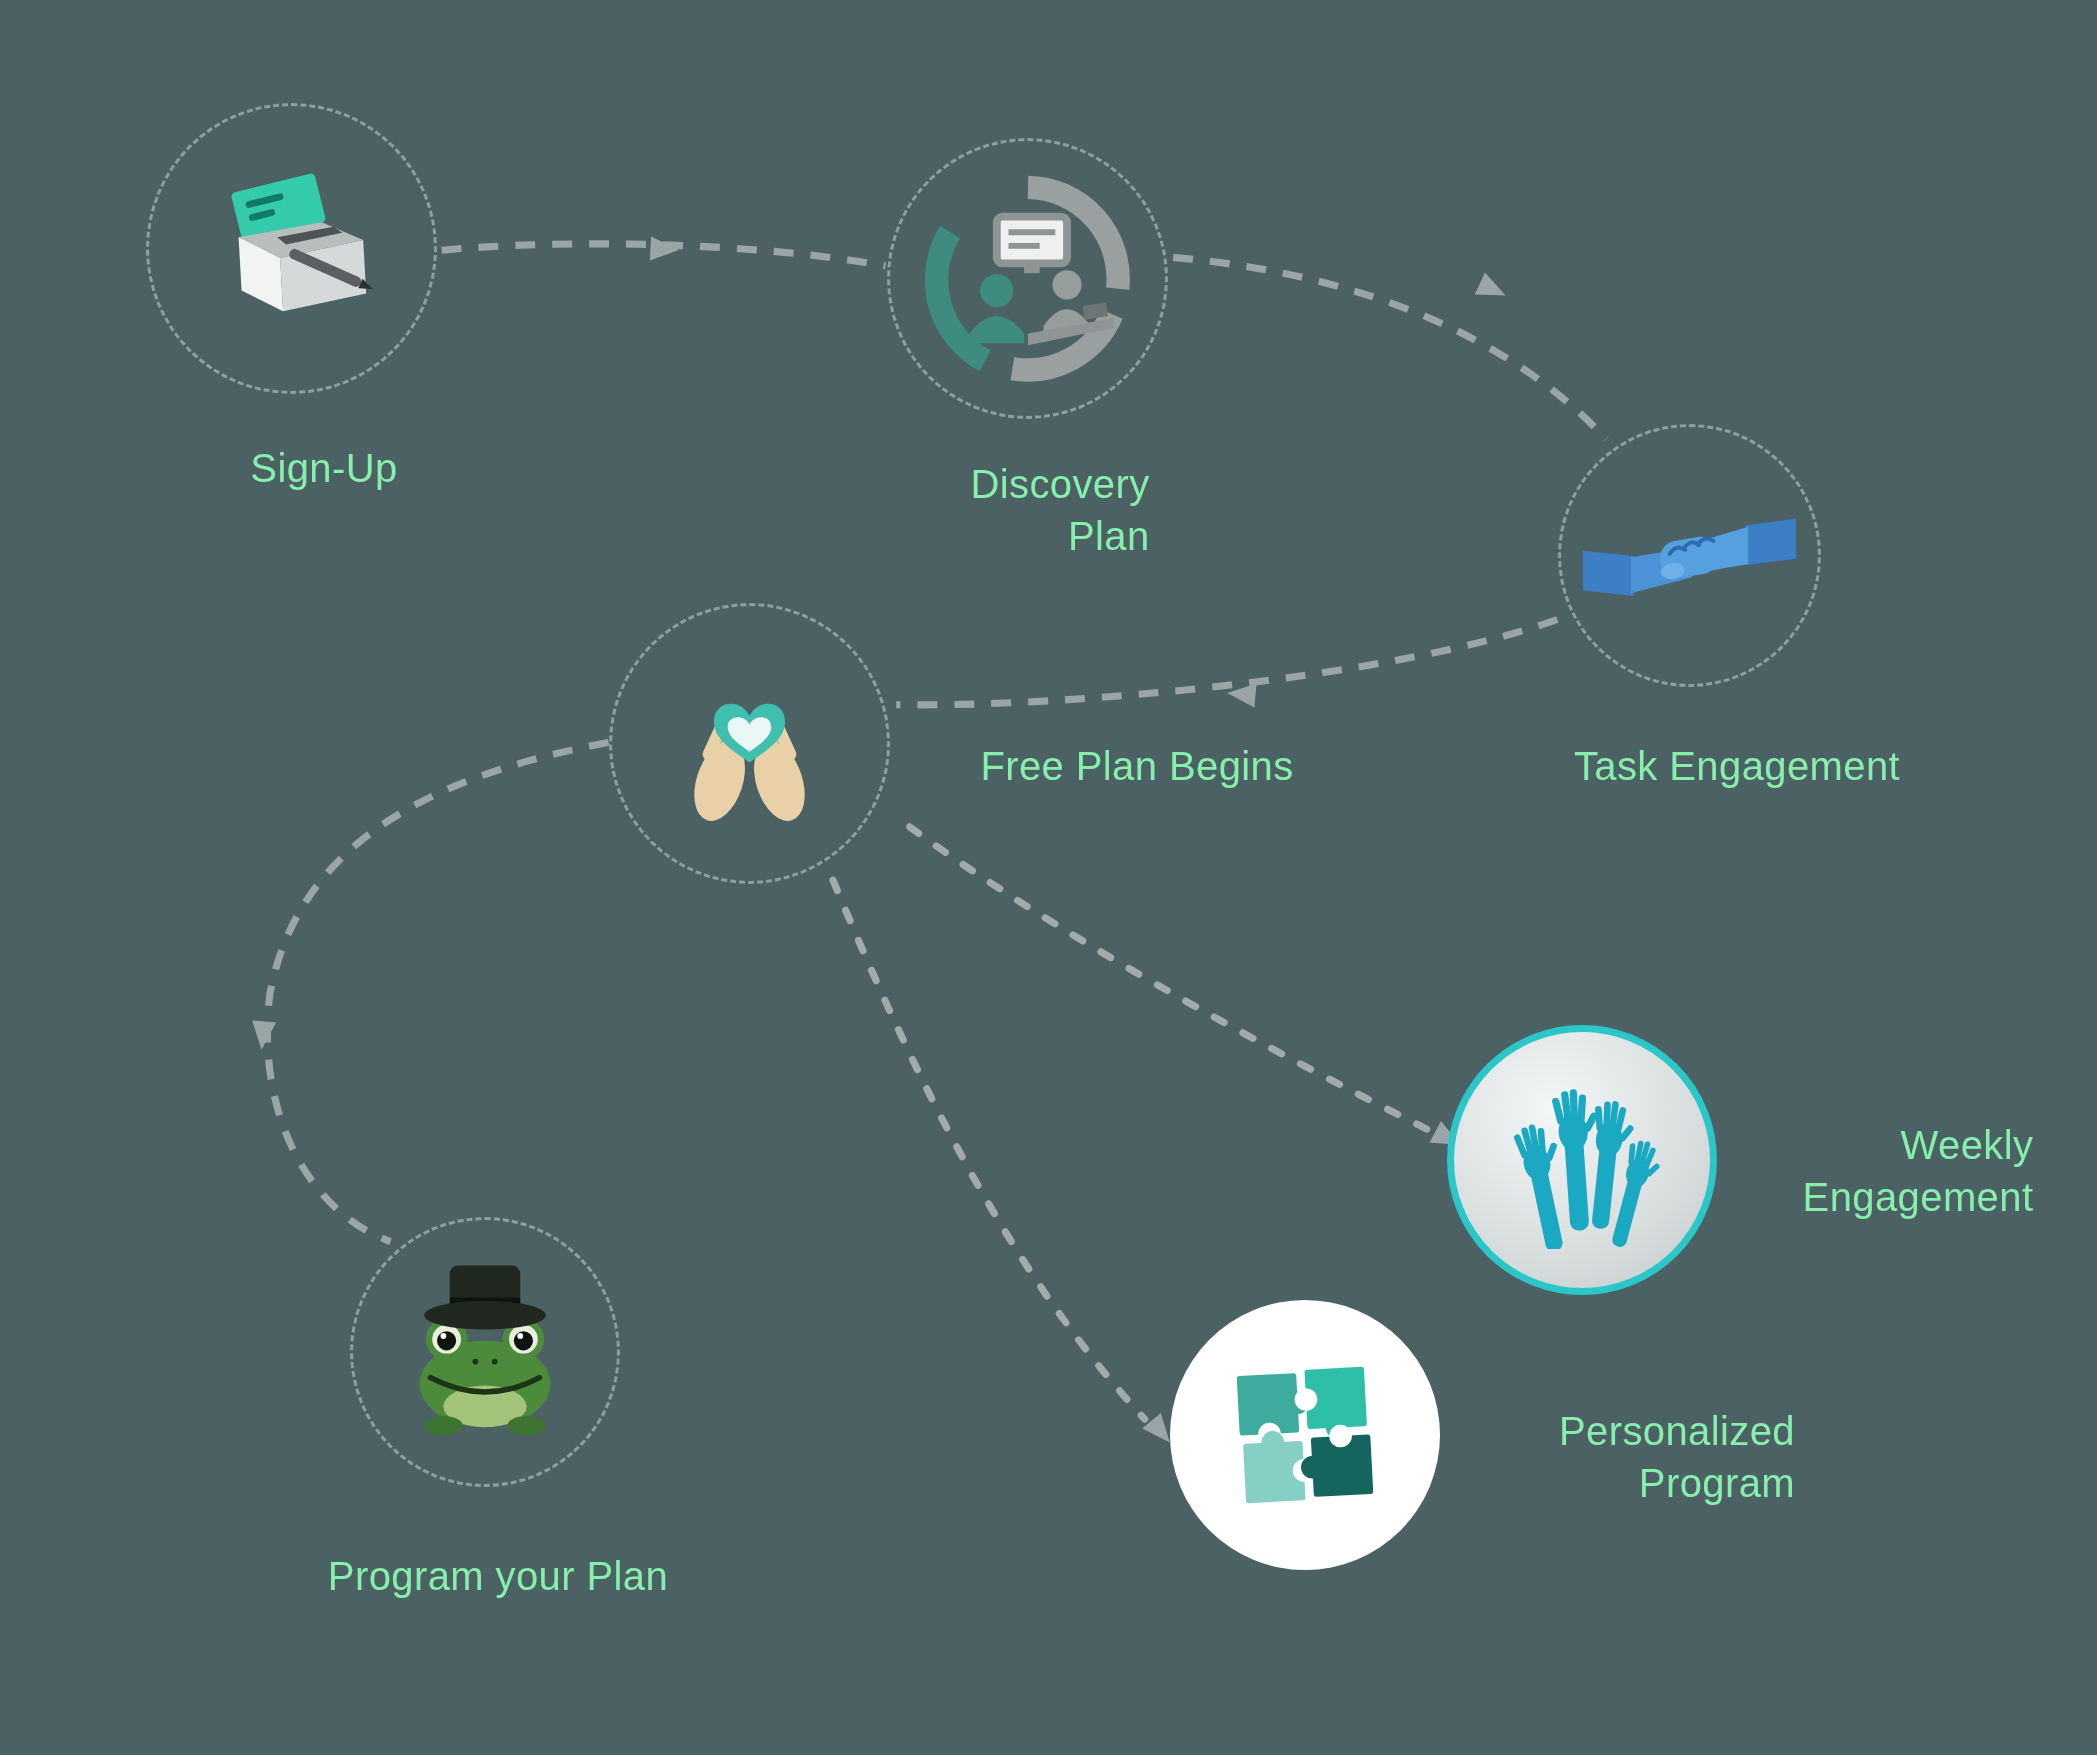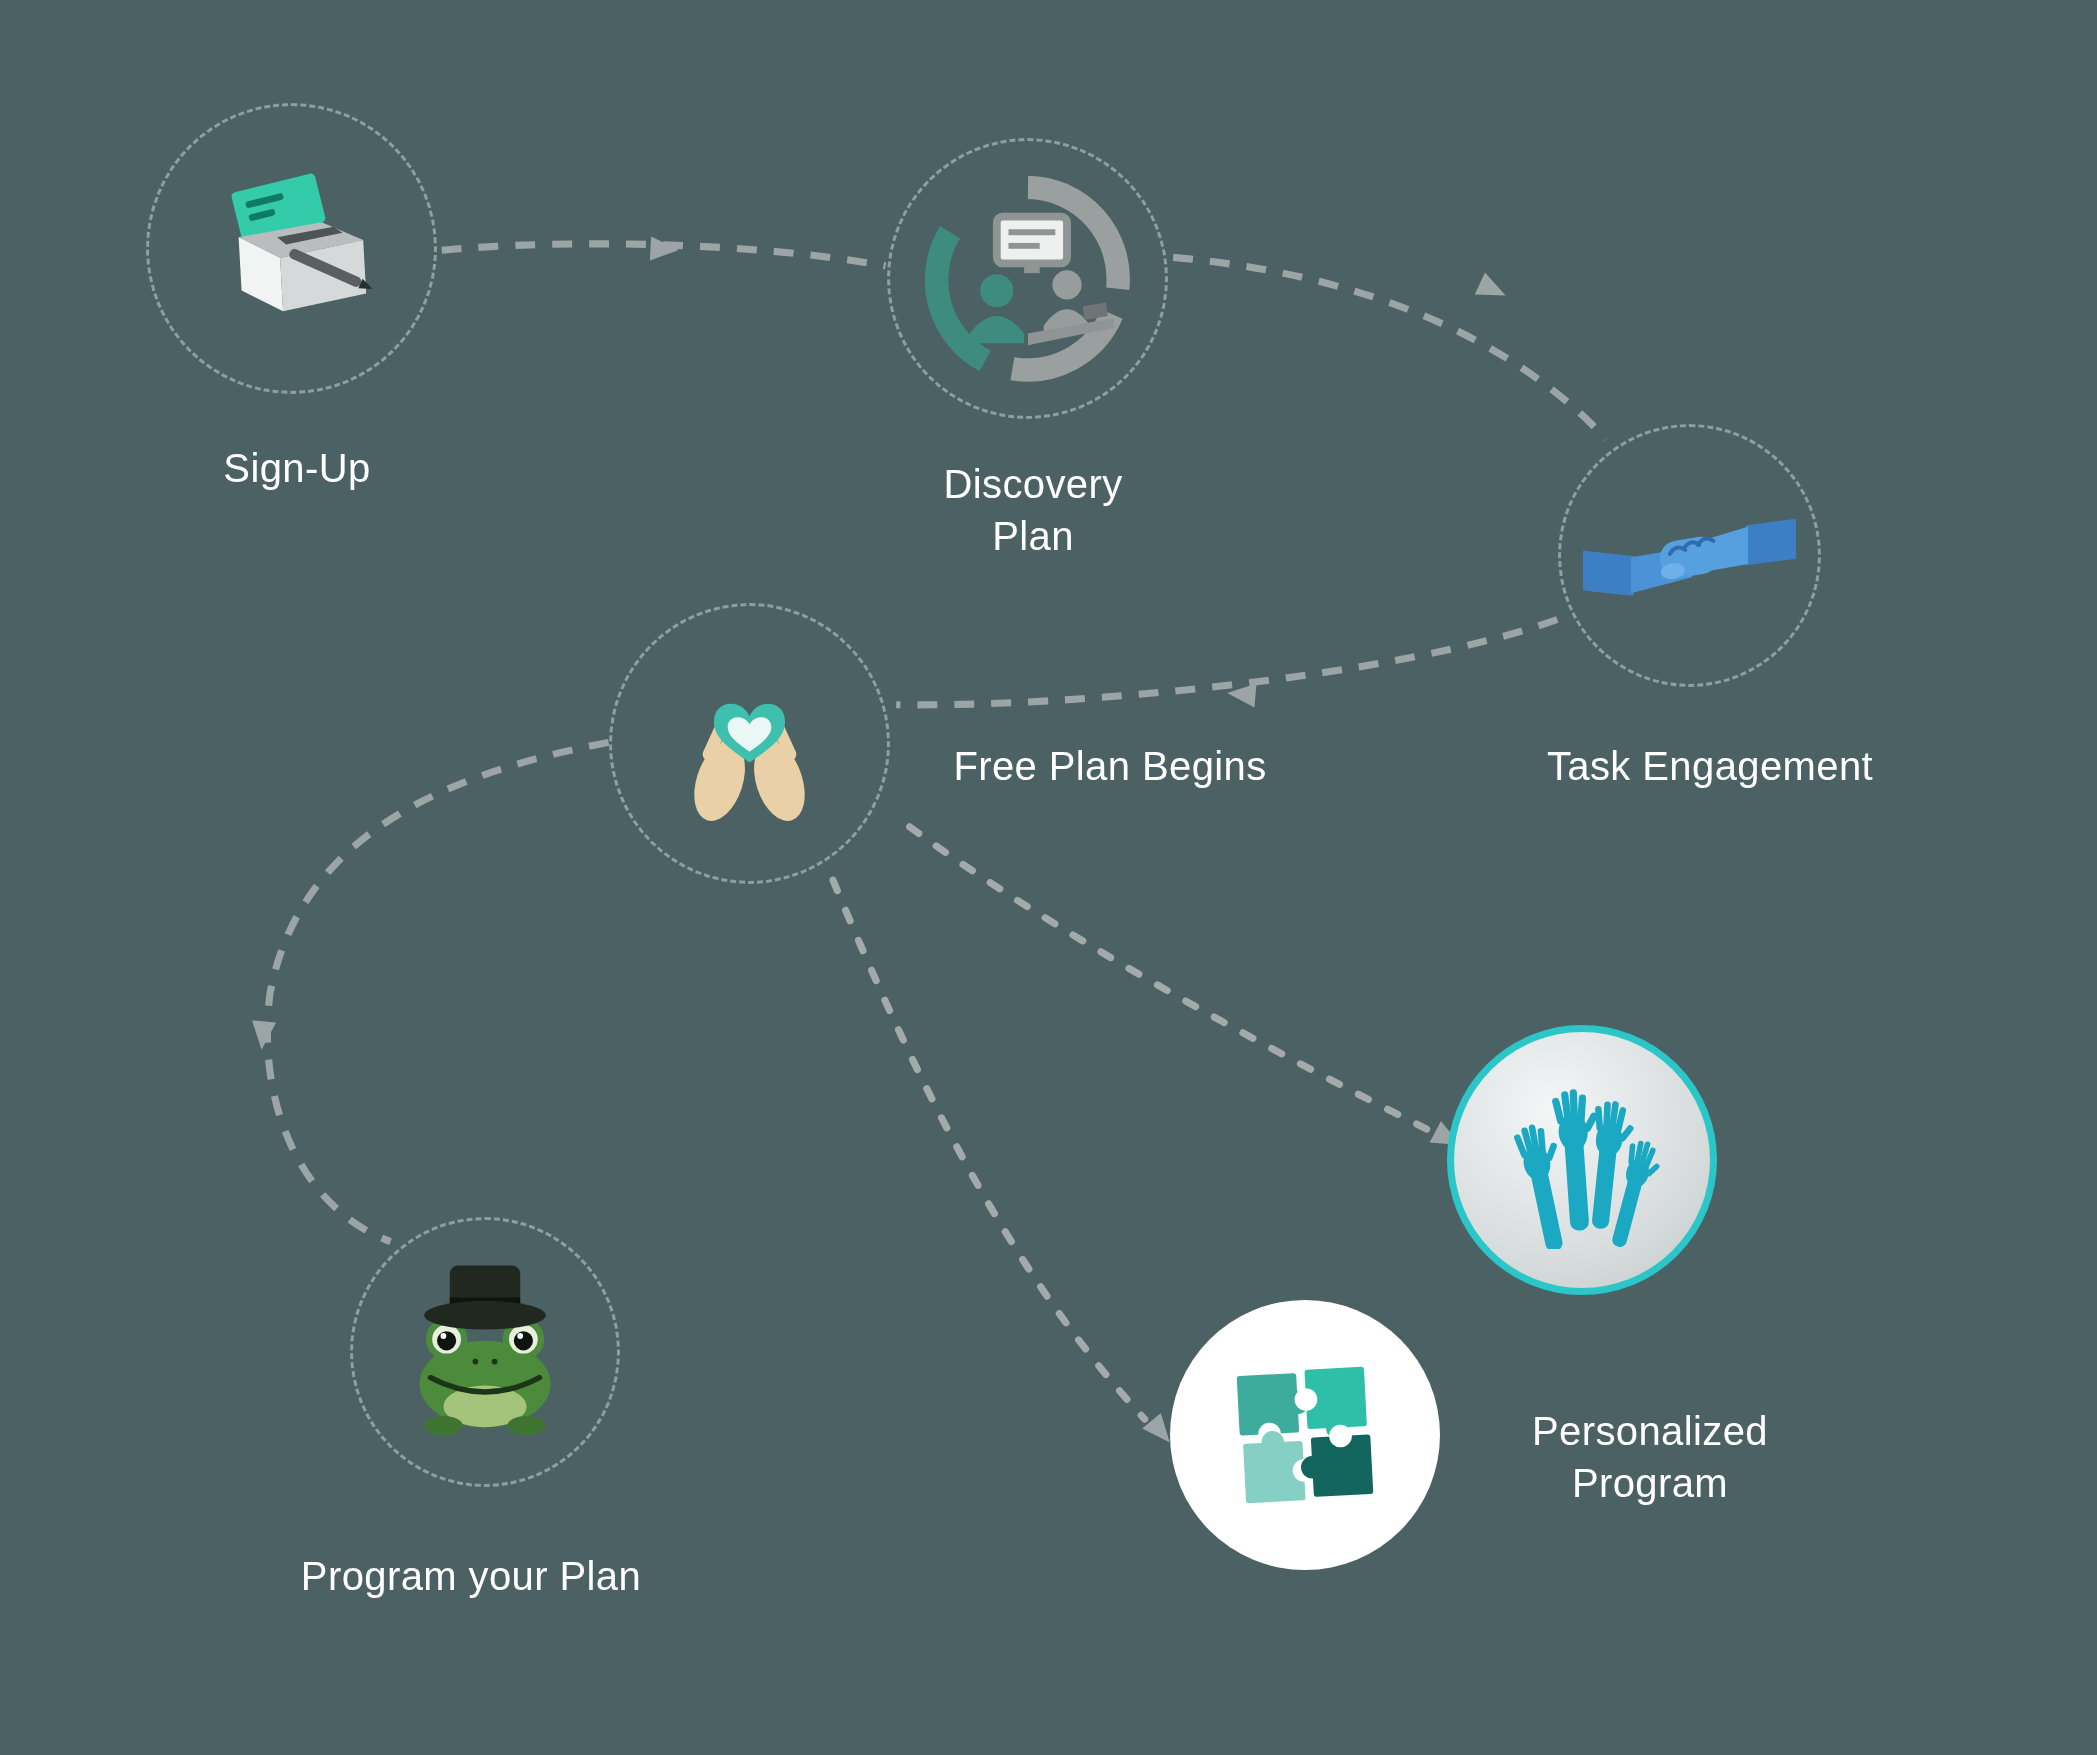--- a/index.html
+++ b/index.html
@@ -23,27 +23,28 @@
   }
   .node.dashed { border: 3.6px dashed #8d9fa0; }
   .node.weekly {
     border: 7px solid #2bc6c8;
     background: radial-gradient(circle at 38% 30%, #f4f6f6 0%, #d6dbdc 65%, #c2c8ca 100%);
   }
   .node.white { background: #ffffff; }
   .label {
     position: absolute;
     transform: translateX(-50%);
-    text-align: center;
+    text-align: right;
     white-space: nowrap;
-    color: #ffffff;
+    color: #86efac;
     font-size: 40px;
     line-height: 52px;
     letter-spacing: 0.4px;
     z-index: 2;
+    margin-left: 27px;
   }
   .node svg { display: block; }
 </style>
 </head>
 <body>
 
 <div class="canvas">
 
   <svg class="connectors" width="2097" height="1756" viewBox="0 0 2953 2472">
     <g fill="none" stroke="#9ba5a5" stroke-width="10" stroke-dasharray="28 24">
@@ -188,20 +189,24 @@
             <line x1="10" y1="2" x2="15" y2="-6"></line>
           </g>
         </g>
       </defs>
       <use href="#hand" transform="translate(30 66) rotate(-12)"></use>
       <use href="#hand" transform="translate(58 42) rotate(-4) scale(1.1)"></use>
       <use href="#hand" transform="translate(86 48) rotate(6)"></use>
       <use href="#hand" transform="translate(108 74) rotate(15) scale(0.85)"></use>
     </svg>
   </div>
+  <div class="label" style="left:1891px; top:1119px;">
+    <div>Weekly</div>
+    <div>Engagement</div>
+  </div>
 
   <div class="node white" style="left:1170px; top:1300px; width:270px; height:270px;">
     <svg width="170" height="170" viewBox="0 0 120 120">
       <g transform="rotate(-3 60 60)">
         <g fill="#3dab9d">
           <rect x="14" y="16" width="42" height="42" rx="2"></rect>
           <circle cx="56" cy="37" r="8"></circle>
           <circle cx="35" cy="58" r="8" fill="#ffffff"></circle>
         </g>
         <g fill="#2fbfa8">

